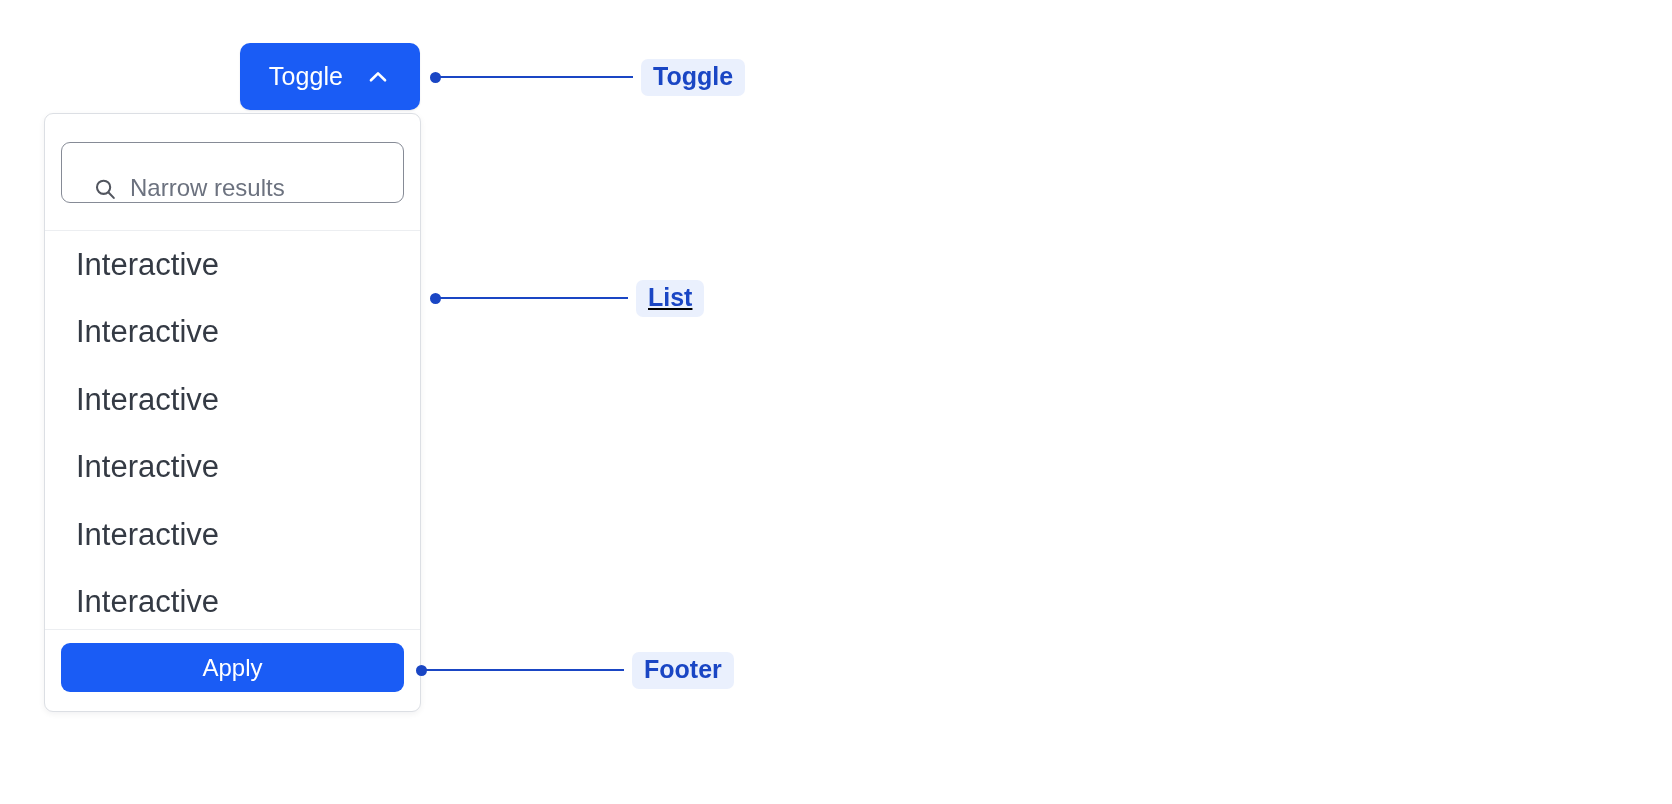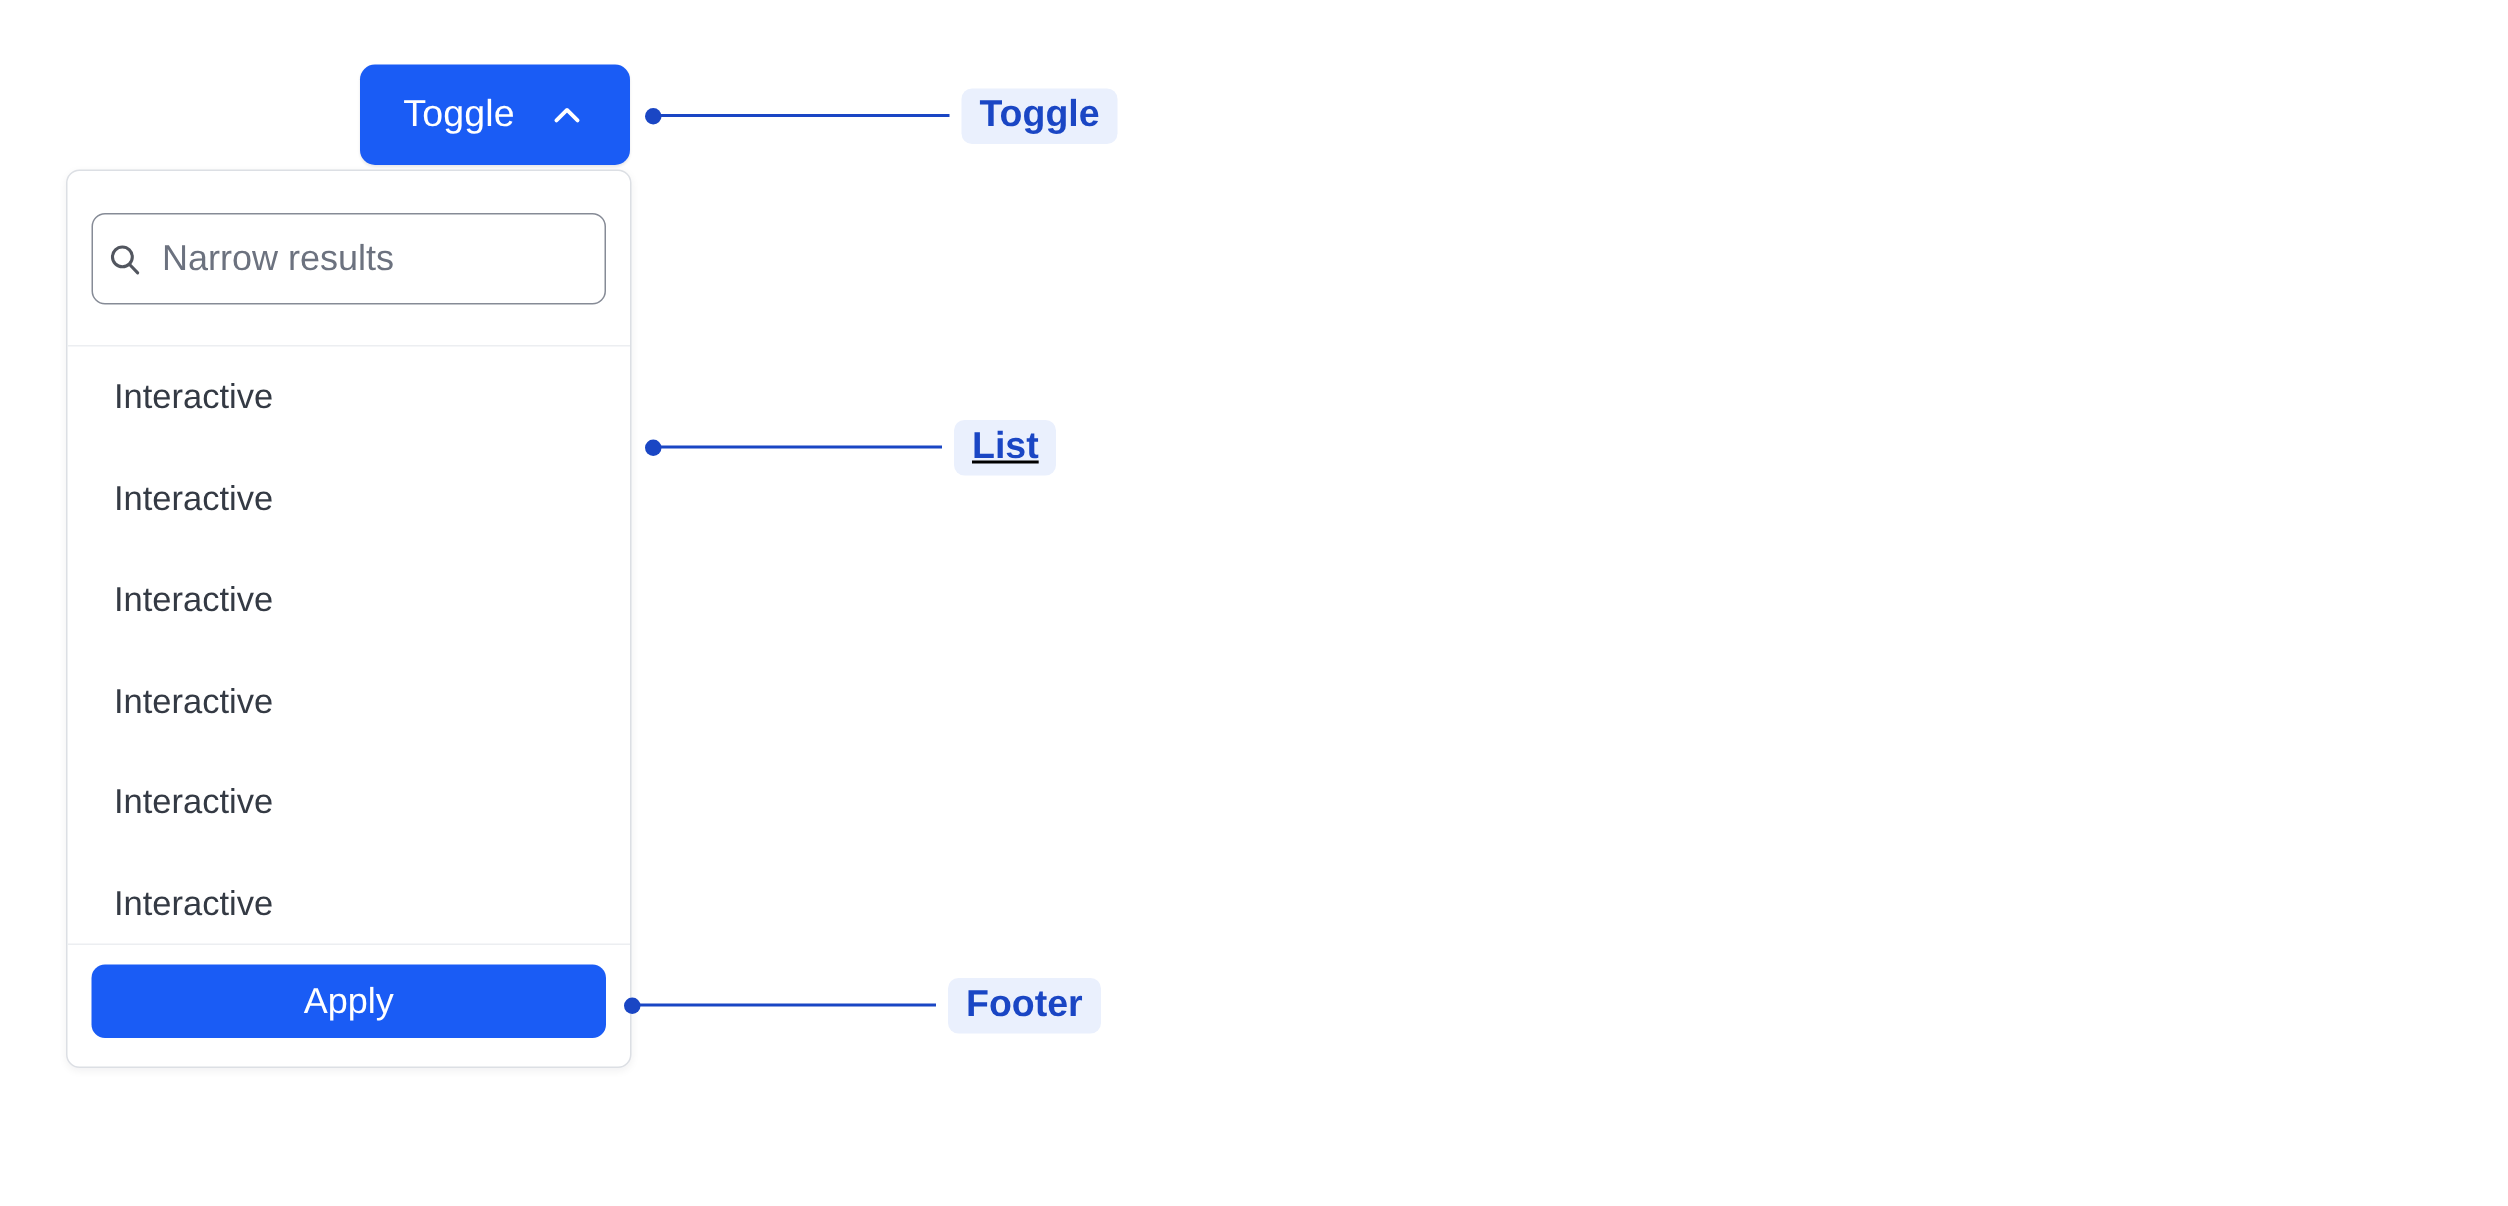--- a/index.html
+++ b/index.html
@@ -77,22 +77,22 @@
     border-bottom: 1px solid #eceef1;
     box-sizing: border-box;
   }
   .search-field {
     position: relative;
     height: 61px;
     border: 1px solid #868b96;
     border-radius: 9px;
     background: #ffffff;
     display: flex;
-    align-items: center;
-    padding: 0 8px;
+    align-items: flex-end;
+    padding: 0 30px;
     box-sizing: border-box;
   }
   .search-icon {
     flex: 0 0 auto;
     width: 26px;
     height: 26px;
     display: inline-flex;
     align-items: center;
     justify-content: center;
     margin-right: 12px;
@@ -121,21 +121,21 @@
     list-style: none;
     overflow: hidden;
   }
   .list-item {
     height: 67.5px;
     display: flex;
     align-items: center;
     padding: 0 16px 0 31px;
     box-sizing: border-box;
     font-family: "Liberation Sans", sans-serif;
-    font-size: 23px;
+    font-size: 31px;
     color: #343a44;
     cursor: pointer;
     white-space: nowrap;
   }
 
   
   .panel-footer {
     flex: 0 0 auto;
     border-top: 1px solid #eceef1;
     padding: 13px 16px 19px 16px;

